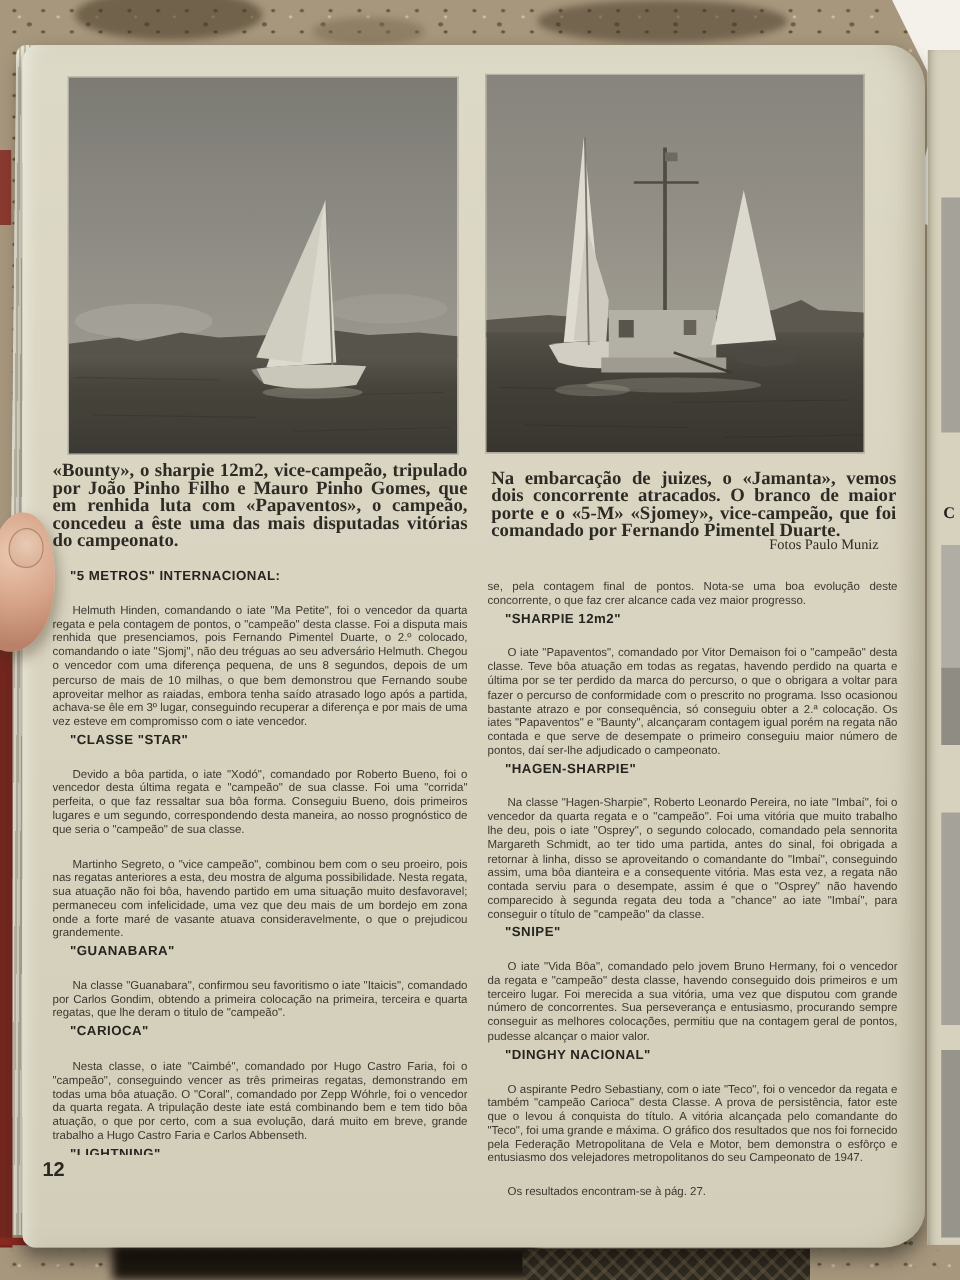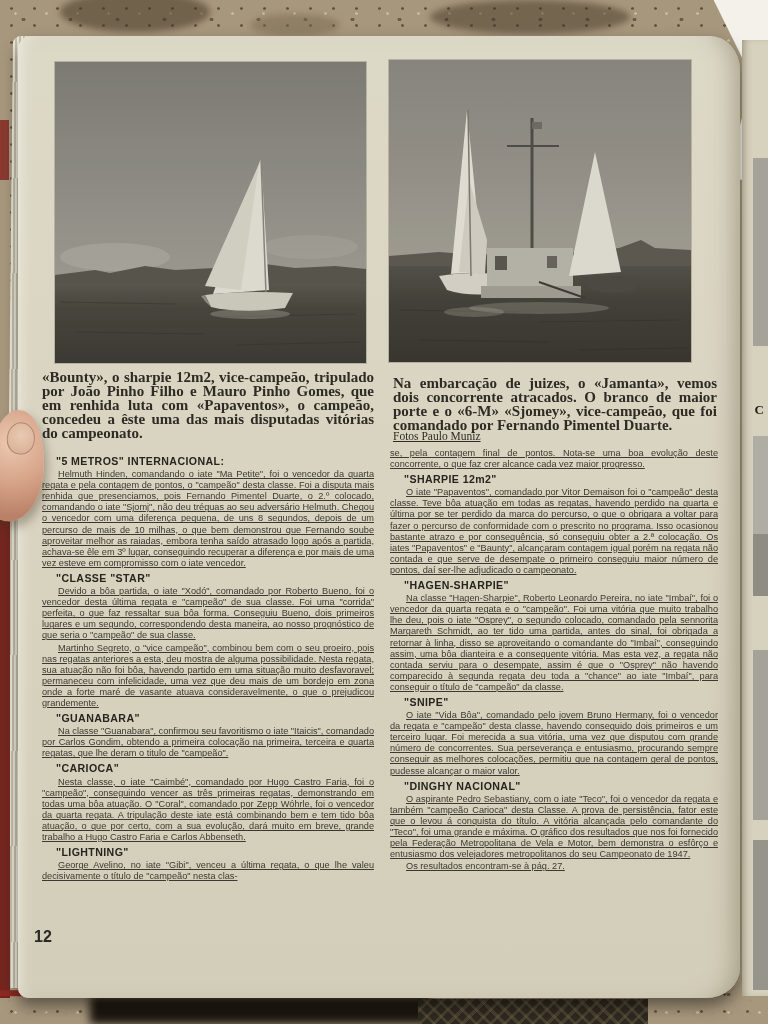--- a/index.html
+++ b/index.html
@@ -46,23 +46,23 @@
     background:radial-gradient(circle at 38% 30%,#ecc9b1 0%,#d5a287 48%,#b98168 85%);
     border-radius:46% 54% 58% 42% / 52% 58% 46% 40%;transform:rotate(6deg);
     box-shadow:4px 6px 10px rgba(60,45,30,.35);}
   .nail{position:absolute;left:16px;top:12px;width:26px;height:30px;background:radial-gradient(circle at 50% 40%,#e8cab2,#d8ac92);
     border-radius:50% 50% 46% 46%;border:1px solid rgba(150,105,80,.6);}
   
   .photo{position:absolute;box-shadow:0 0 0 1px rgba(70,65,50,.25);}
   
   .caption{position:absolute;font-family:"Liberation Serif",serif;font-weight:bold;font-size:15px;
     line-height:14px;text-align:justify;color:#2d2b24;}
-  .credit{position:absolute;font-family:"Liberation Serif",serif;font-size:11.5px;color:#2d2b24;text-align:left;text-decoration:underline;}
+  .credit{position:absolute;font-family:"Liberation Serif",serif;font-size:11.5px;color:#2d2b24;text-align:right;}
   .col{position:absolute;font-size:9.2px;line-height:11.1px;color:#3b3931;text-align:justify;overflow:hidden;}
-  .col p{margin:0 0 1px 0;text-indent:16px;text-decoration:underline;}
+  .col p{margin:16px 0 1px 0;text-indent:16px;}
   .col h3{margin:4px 0 2px 14px;font-size:10.6px;letter-spacing:.4px;color:#26241e;font-weight:bold;}
   .pagenum{position:absolute;left:34px;top:928px;font-size:16px;font-weight:bold;color:#2a2822;}
 </style>
 </head>
 <body>
 
 <div class="scene">
 
   <div class="stain" style="left:60px;top:-8px;width:150px;height:40px;background:rgba(70,55,35,.55);"></div>
   <div class="stain" style="left:430px;top:0px;width:200px;height:34px;background:rgba(66,52,34,.5);"></div>
@@ -155,21 +155,21 @@
     <line x1="150" y1="222" x2="196" y2="238" stroke="#3a3830" stroke-width="2"></line>
 
     <path d="M206 92 L232 212 L180 216 Z" fill="#e4e1d6"></path>
     <path d="M196 218 Q222 214 252 218 L246 230 Q220 236 200 229 Z" fill="#494740"></path>
     <ellipse cx="150" cy="248" rx="70" ry="6" fill="#c9c6b9" opacity=".25"></ellipse>
     <ellipse cx="85" cy="252" rx="30" ry="5" fill="#c9c6b9" opacity=".25"></ellipse>
     <rect x="0" y="0" width="302" height="302" fill="#6b685f" opacity=".07"></rect>
   </svg>
 
   <div class="caption" style="left:42px;top:370px;width:332px;">«Bounty», o sharpie 12m2, vice-campeão, tripulado por João Pinho Filho e Mauro Pinho Gomes, que em renhida luta com «Papaventos», o campeão, concedeu a êste uma das mais disputadas vitórias do campeonato.</div>
-  <div class="caption" style="left:393px;top:376px;width:324px;">Na embarcação de juizes, o «Jamanta», vemos dois concorrente atracados. O branco de maior porte e o «6-M» «Sjomey», vice-campeão, que foi comandado por Fernando Pimentel Duarte.</div>
+  <div class="caption" style="left:393px;top:376px;width:324px;">Na embarcação de juizes, o «Jamanta», vemos dois concorrente atracados. O branco de maior porte e o «5-M» «Sjomey», vice-campeão, que foi comandado por Fernando Pimentel Duarte.</div>
   <div class="credit" style="left:393px;top:430px;width:310px;">Fotos Paulo Muniz</div>
 
   <div class="col" style="left:42px;top:452px;width:332px;height:472px;">
     <h3>"5 METROS" INTERNACIONAL:</h3>
     <p>Helmuth Hinden, comandando o iate "Ma Petite", foi o vencedor da quarta regata e pela contagem de pontos, o "campeão" desta classe. Foi a disputa mais renhida que presenciamos, pois Fernando Pimentel Duarte, o 2.º colocado, comandando o iate "Sjomj", não deu tréguas ao seu adversário Helmuth. Chegou o vencedor com uma diferença pequena, de uns 8 segundos, depois de um percurso de mais de 10 milhas, o que bem demonstrou que Fernando soube aproveitar melhor as raiadas, embora tenha saído atrasado logo após a partida, achava-se êle em 3º lugar, conseguindo recuperar a diferença e por mais de uma vez esteve em compromisso com o iate vencedor.</p>
     <h3>"CLASSE "STAR"</h3>
     <p>Devido a bôa partida, o iate "Xodó", comandado por Roberto Bueno, foi o vencedor desta última regata e "campeão" de sua classe. Foi uma "corrida" perfeita, o que faz ressaltar sua bôa forma. Conseguiu Bueno, dois primeiros lugares e um segundo, correspondendo desta maneira, ao nosso prognóstico de que seria o "campeão" de sua classe.</p>
     <p>Martinho Segreto, o "vice campeão", combinou bem com o seu proeiro, pois nas regatas anteriores a esta, deu mostra de alguma possibilidade. Nesta regata, sua atuação não foi bôa, havendo partido em uma situação muito desfavoravel; permaneceu com infelicidade, uma vez que deu mais de um bordejo em zona onde a forte maré de vasante atuava consideravelmente, o que o prejudicou grandemente.</p>
     <h3>"GUANABARA"</h3>
     <p>Na classe "Guanabara", confirmou seu favoritismo o iate "Itaicis", comandado por Carlos Gondim, obtendo a primeira colocação na primeira, terceira e quarta regatas, que lhe deram o titulo de "campeão".</p>

